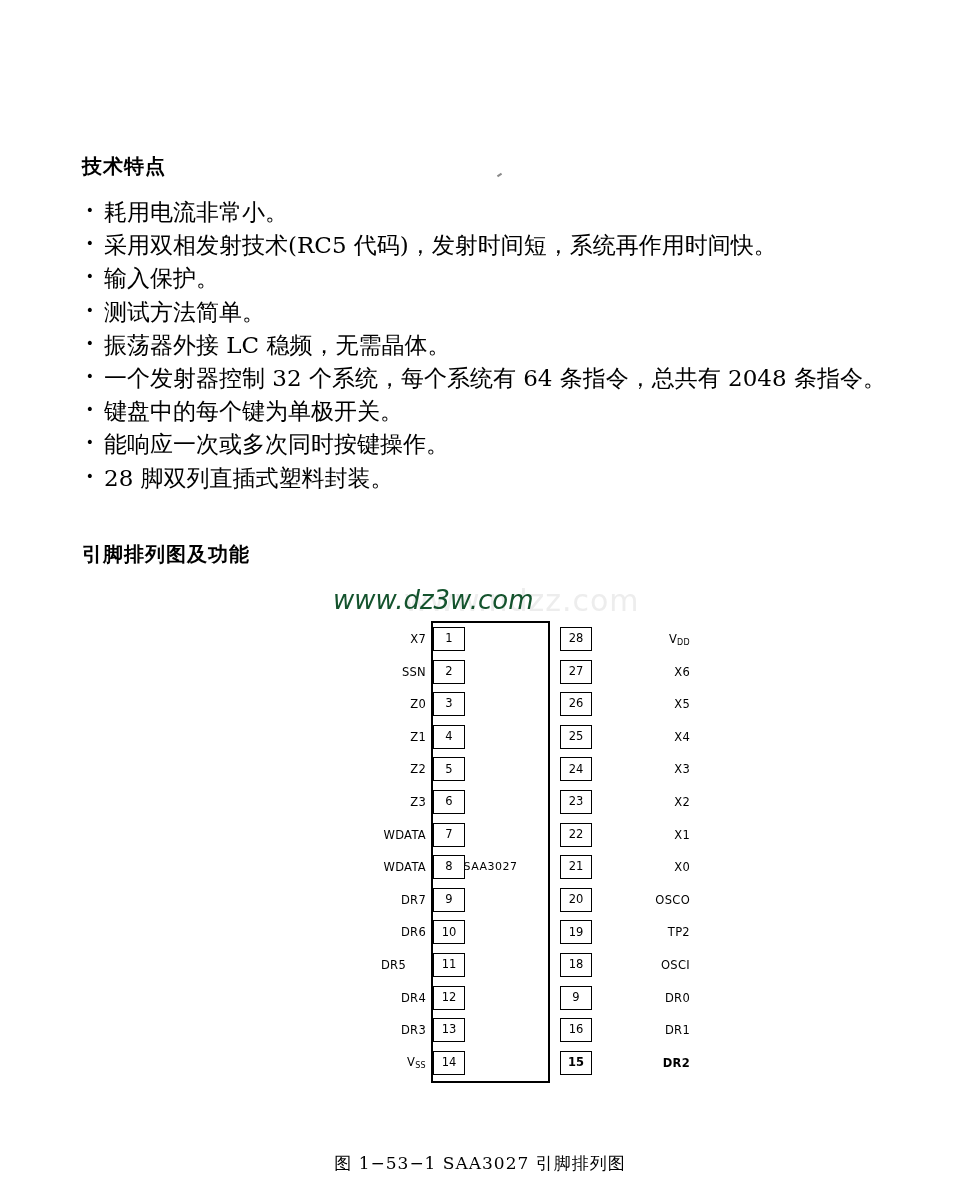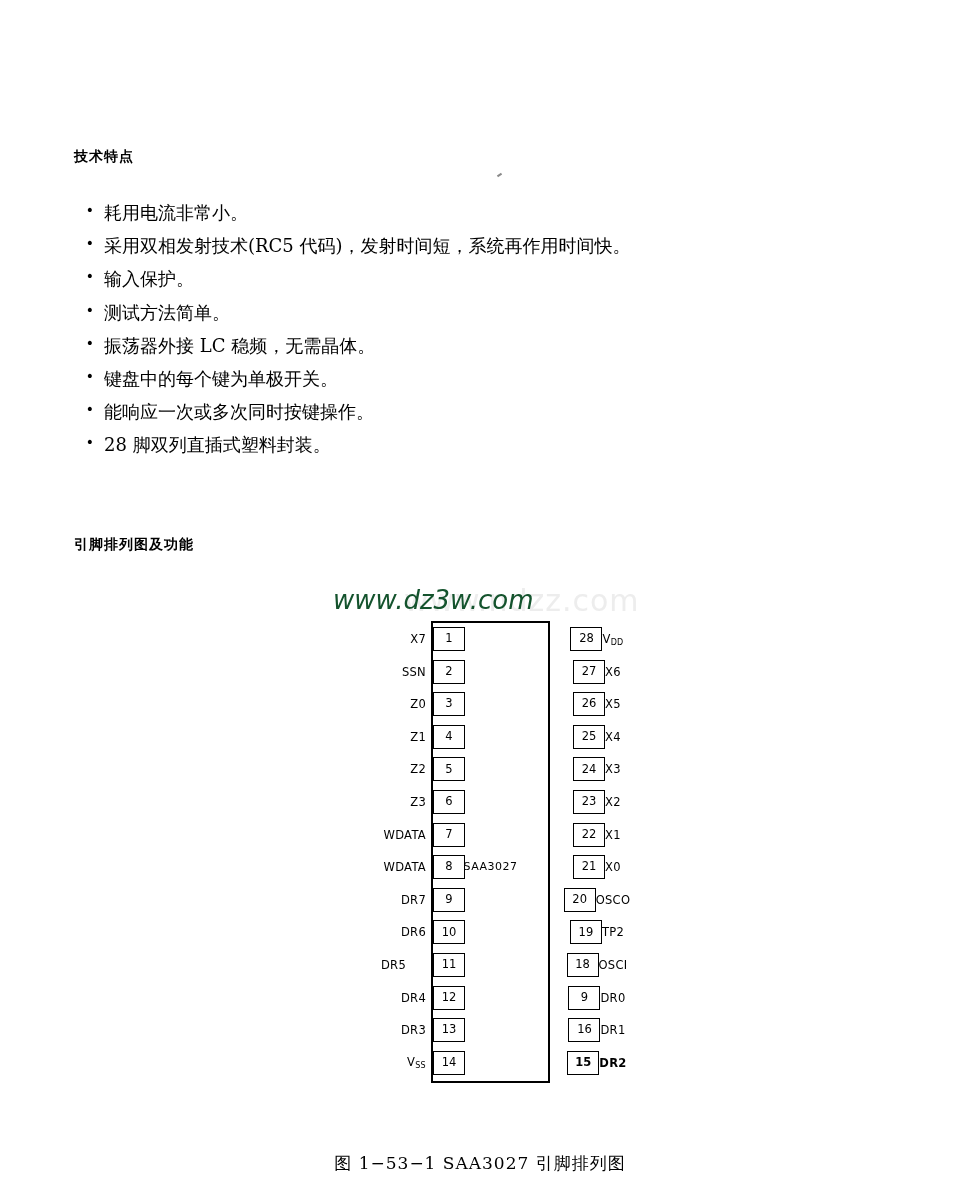--- a/index.html
+++ b/index.html
@@ -30,40 +30,40 @@
     width: 840px;
     font-size: 20.5px;
     line-height: 32.5px;
     text-align: justify;
     text-indent: 2em;
     letter-spacing: 0.2px;
   }
 
   .section-heading {
     position: absolute;
-    left: 74px;
-    font-size: 14px;
+    left: 82px;
+    font-size: 20px;
     font-weight: bold;
     font-family: "DejaVu Sans", "Liberation Sans", sans-serif;
     letter-spacing: 1px;
   }
   #heading-features { top: 136px; }
   #heading-pinout   { top: 524px; }
 
   .feature-list {
     position: absolute;
     left: 84px;
     top: 196px;
     width: 830px;
     list-style: none;
     margin: 0;
     padding: 0;
   }
   .feature-item {
-    font-size: 18px;
+    font-size: 23px;
     line-height: 33.2px;
     white-space: nowrap;
     position: relative;
     padding-left: 20px;
   }
   .feature-item::before {
     content: "\00B7";
     position: absolute;
     left: 2px;
     top: -2px;
@@ -164,23 +164,23 @@
   .pin-left {
     left: 340px;
     width: 125px;
     justify-content: flex-end;
   }
   .pin-left .pin-name {
     text-align: right;
     margin-right: 7px;
   }
   .pin-right {
-    left: 508px;
+    left: 536px;
     width: 130px;
-    justify-content: center;
+    justify-content: space-between;
     padding-left: 24px;
   }
   .pin-right .pin-name {
   }
   .pin-name sub {
     font-size: 8px;
     vertical-align: -2px;
   }
 
   
@@ -203,20 +203,21 @@
   <div class="speck"></div>
 
   <h2 class="section-heading" id="heading-features">技术特点</h2>
 
   <ul class="feature-list">
       <li class="feature-item">耗用电流非常小。</li>
       <li class="feature-item">采用双相发射技术(RC5 代码)，发射时间短，系统再作用时间快。</li>
       <li class="feature-item">输入保护。</li>
       <li class="feature-item">测试方法简单。</li>
       <li class="feature-item">振荡器外接 LC 稳频，无需晶体。</li>
+      <li class="feature-item">一个发射器控制 32 个系统，每个系统有 64 条指令，总共有 2048 条指令。</li>
       <li class="feature-item">键盘中的每个键为单极开关。</li>
       <li class="feature-item">能响应一次或多次同时按键操作。</li>
       <li class="feature-item">28 脚双列直插式塑料封装。</li>
     </ul>
 
   <h2 class="section-heading" id="heading-pinout">引脚排列图及功能</h2>
 
   <div class="watermark" id="watermark-ndzz">www.ndzz.com</div>
   <div class="watermark" id="watermark-dz3w">www.dz3w.com</div>
 

